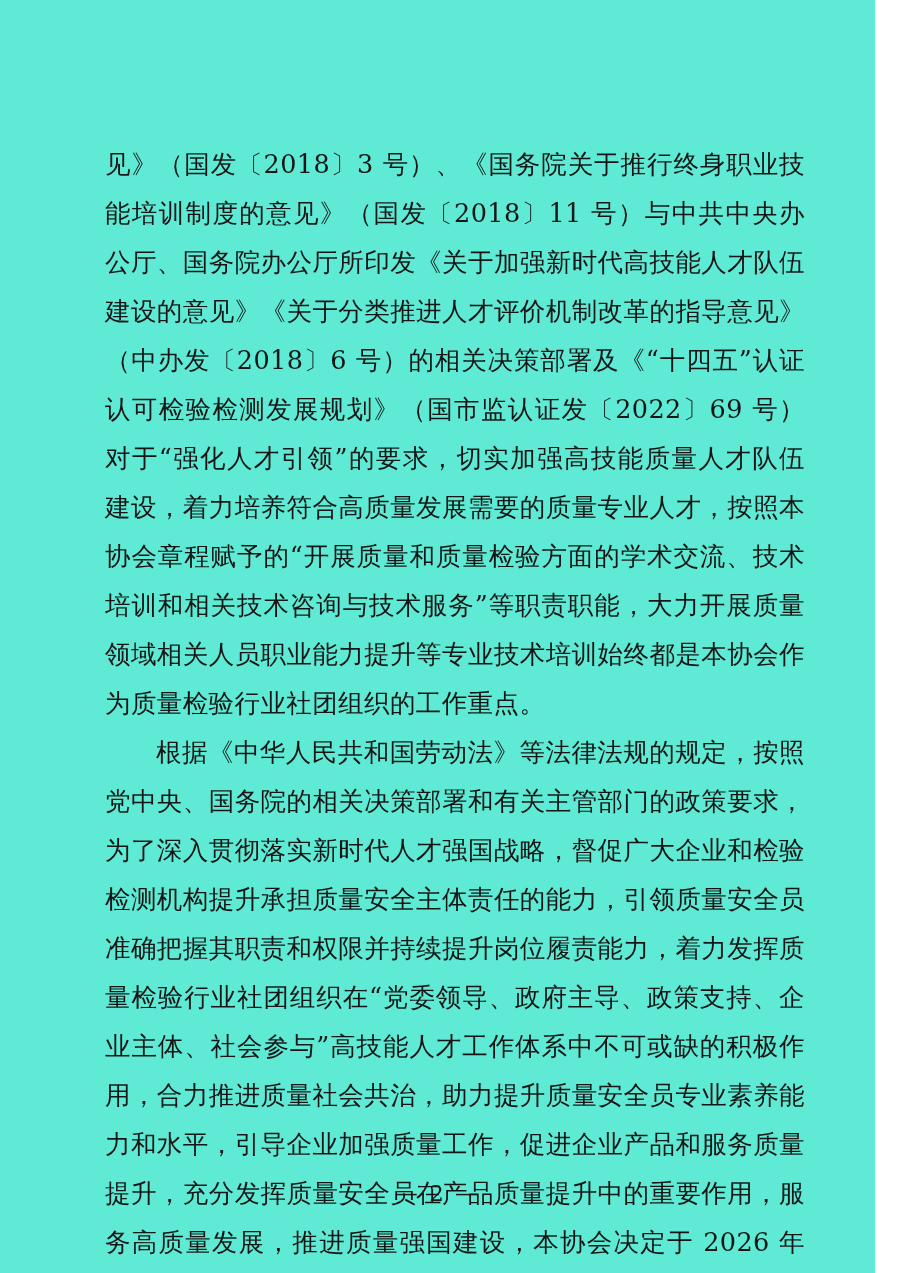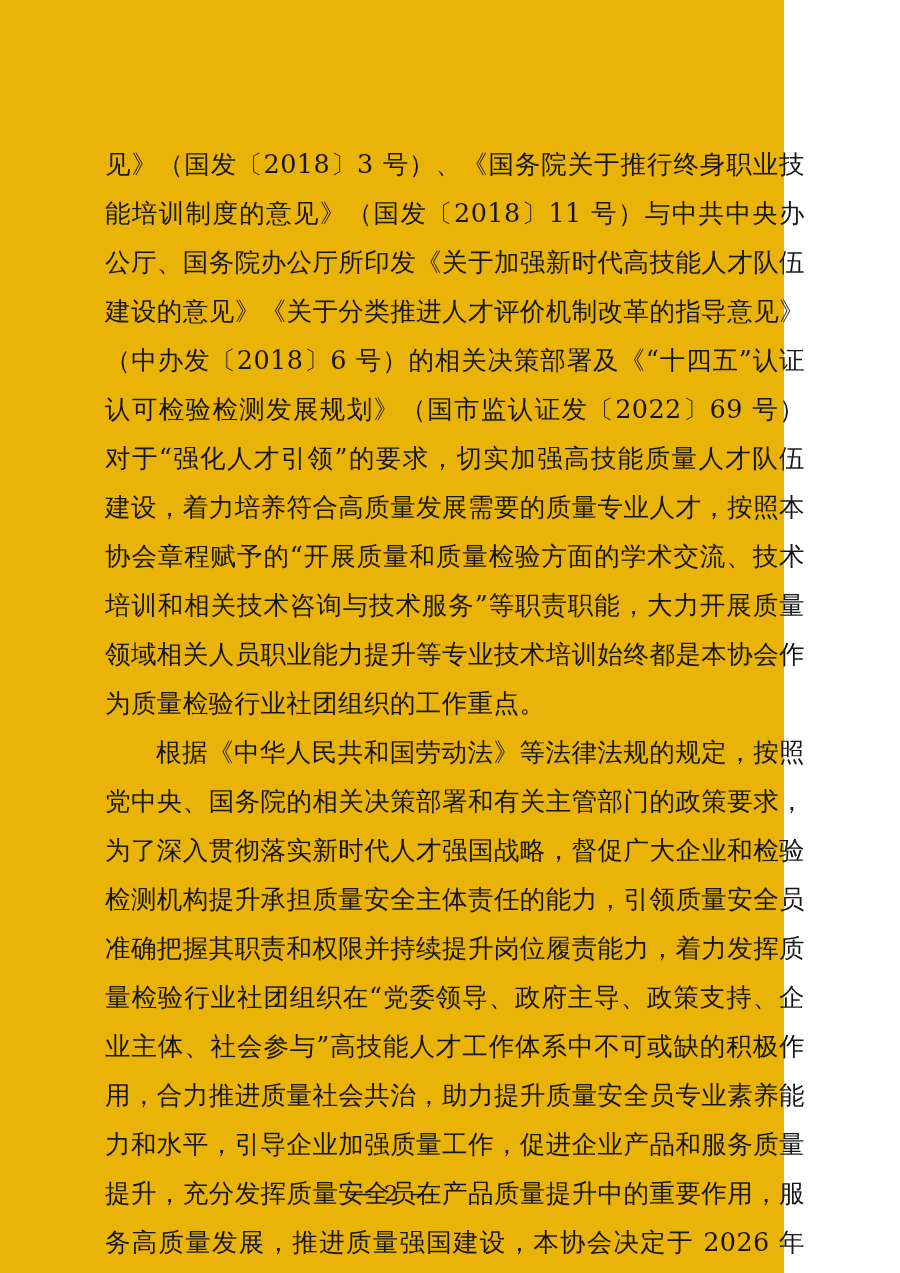--- a/index.html
+++ b/index.html
@@ -8,23 +8,23 @@
     background: #ffffff;
   }
   body {
     width: 900px;
     height: 1273px;
     font-family: "Liberation Serif", "DejaVu Serif", serif;
     color: #1a1a1a;
   }
   .page {
     position: relative;
-    width: 784px;
+    width: 875px;
     height: 1273px;
-    background: #eab308;
+    background: #5eead4;
     box-sizing: border-box;
   }
   .content {
     position: absolute;
     left: 105px;
     top: 140px;
     width: 700px;
   }
   .para {
     font-size: 25.5px;

